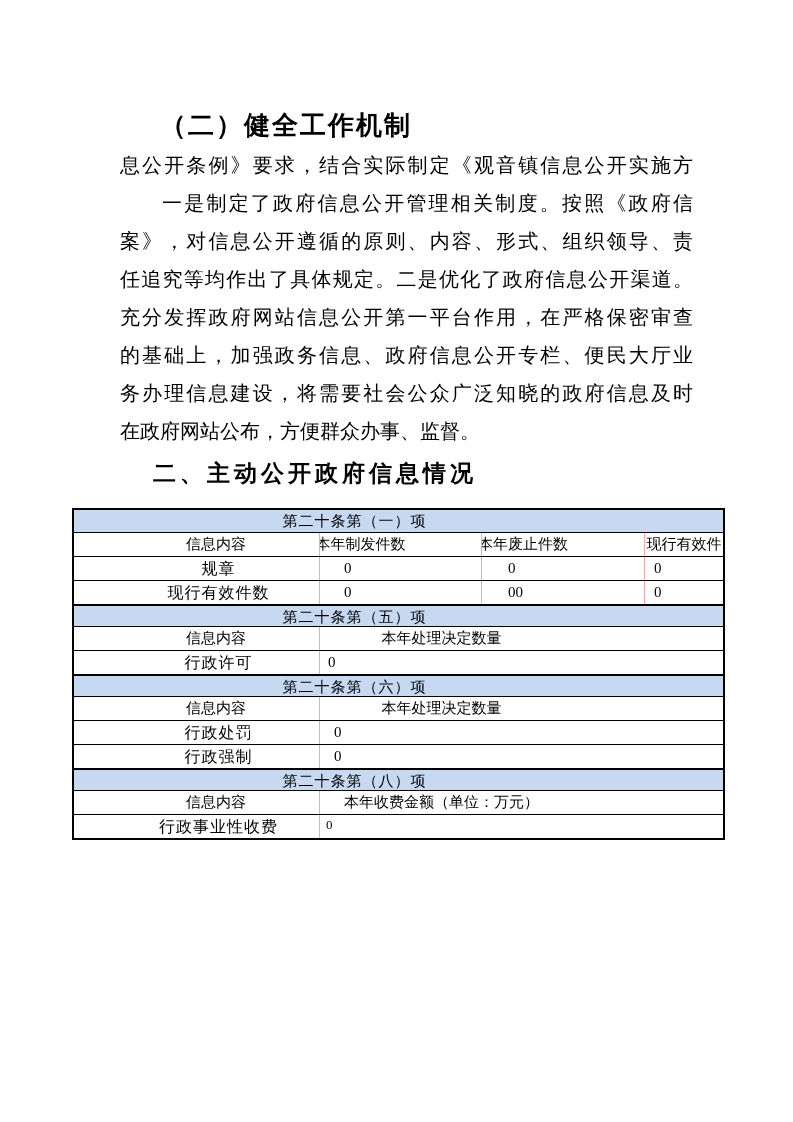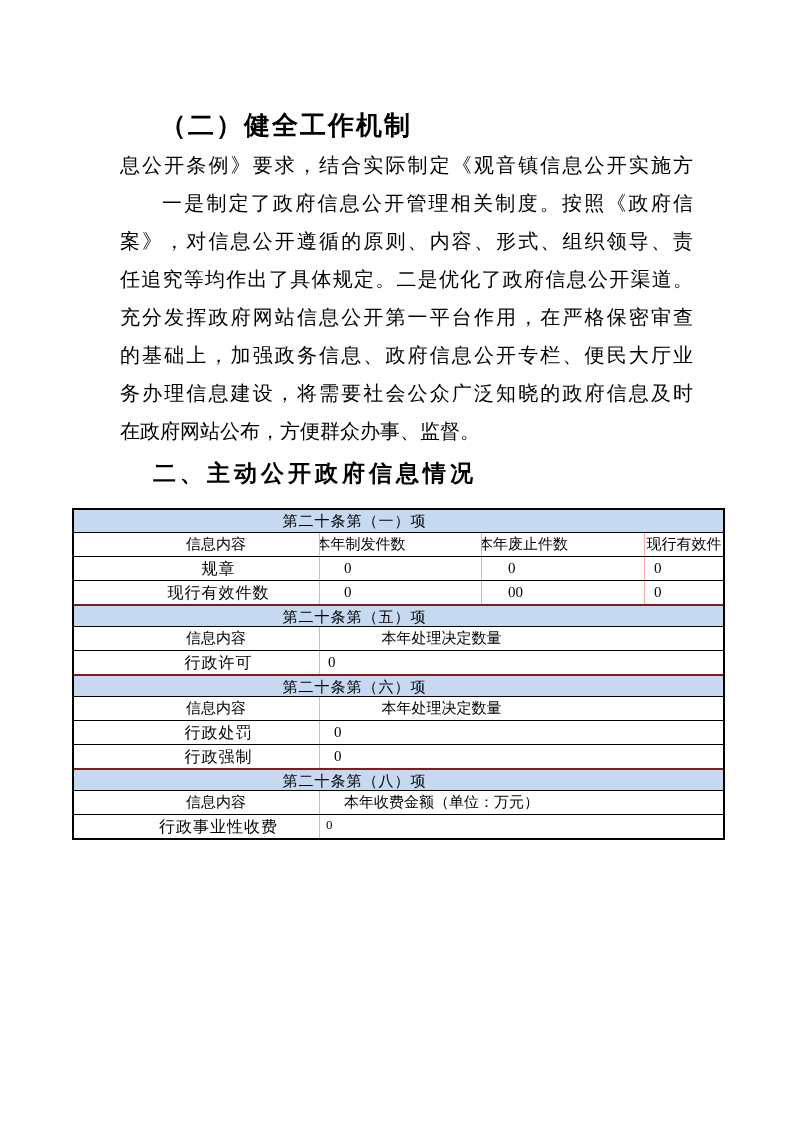--- a/index.html
+++ b/index.html
@@ -44,21 +44,21 @@
   .tbl {
     position: absolute; left: 72px; top: 508px; width: 653px;
     border: 2.5px solid #000;
     font-size: 15px;
     background: #ffffff;
   }
   .bar {
     height: 22px; line-height: 22px;
     background: #c6d9f1;
     text-align: center;
-    border-top: 2px solid #7f1d1d;
+    border-top: 2px solid #000000;
     letter-spacing: 1px;
   }
   .bar.first { border-top: none; font-family: Liberation Serif, serif; }
   .bar .bar-text { position: relative; left: -44px; }
   .row { display: flex; border-top: 1px solid #000; height: 24px; line-height: 23px; }
   .c { overflow: hidden; }
   .c + .c { border-left: 1px solid #fca5a5; }
   .c1 { width: 206px; margin-left: 39px; }
   .c2 { width: 162px; }
   .c3 { width: 163px; }

